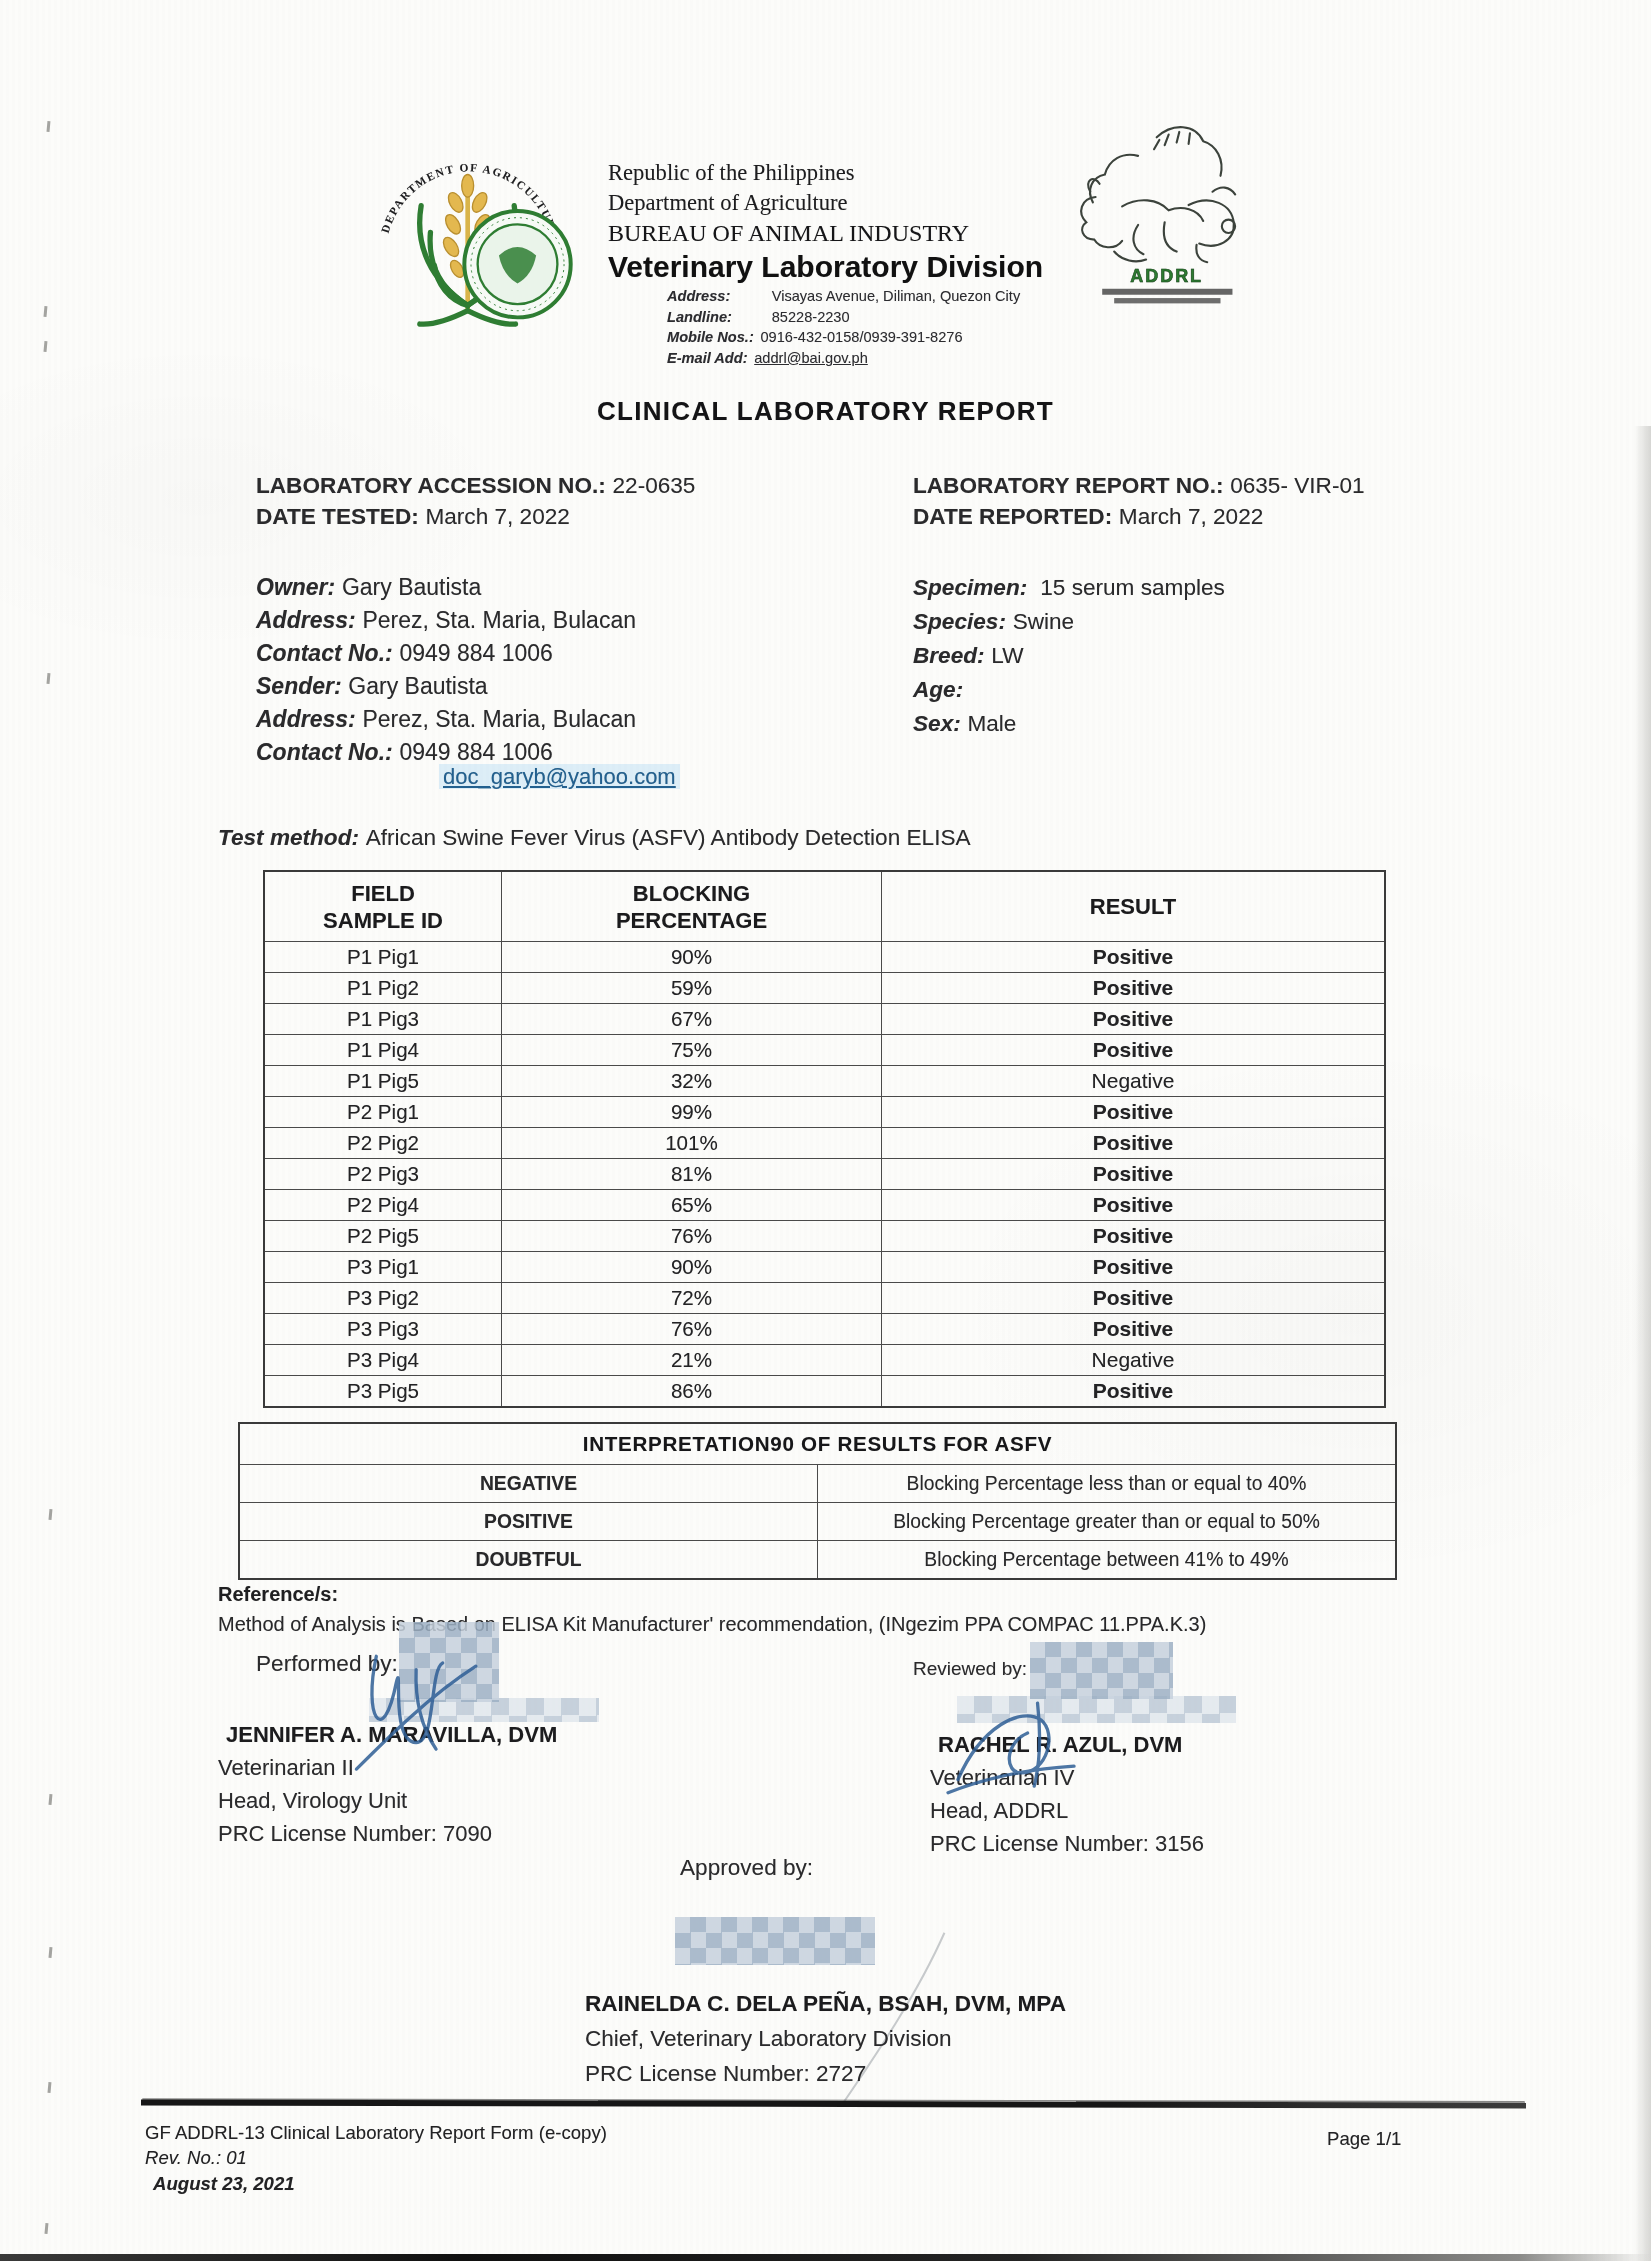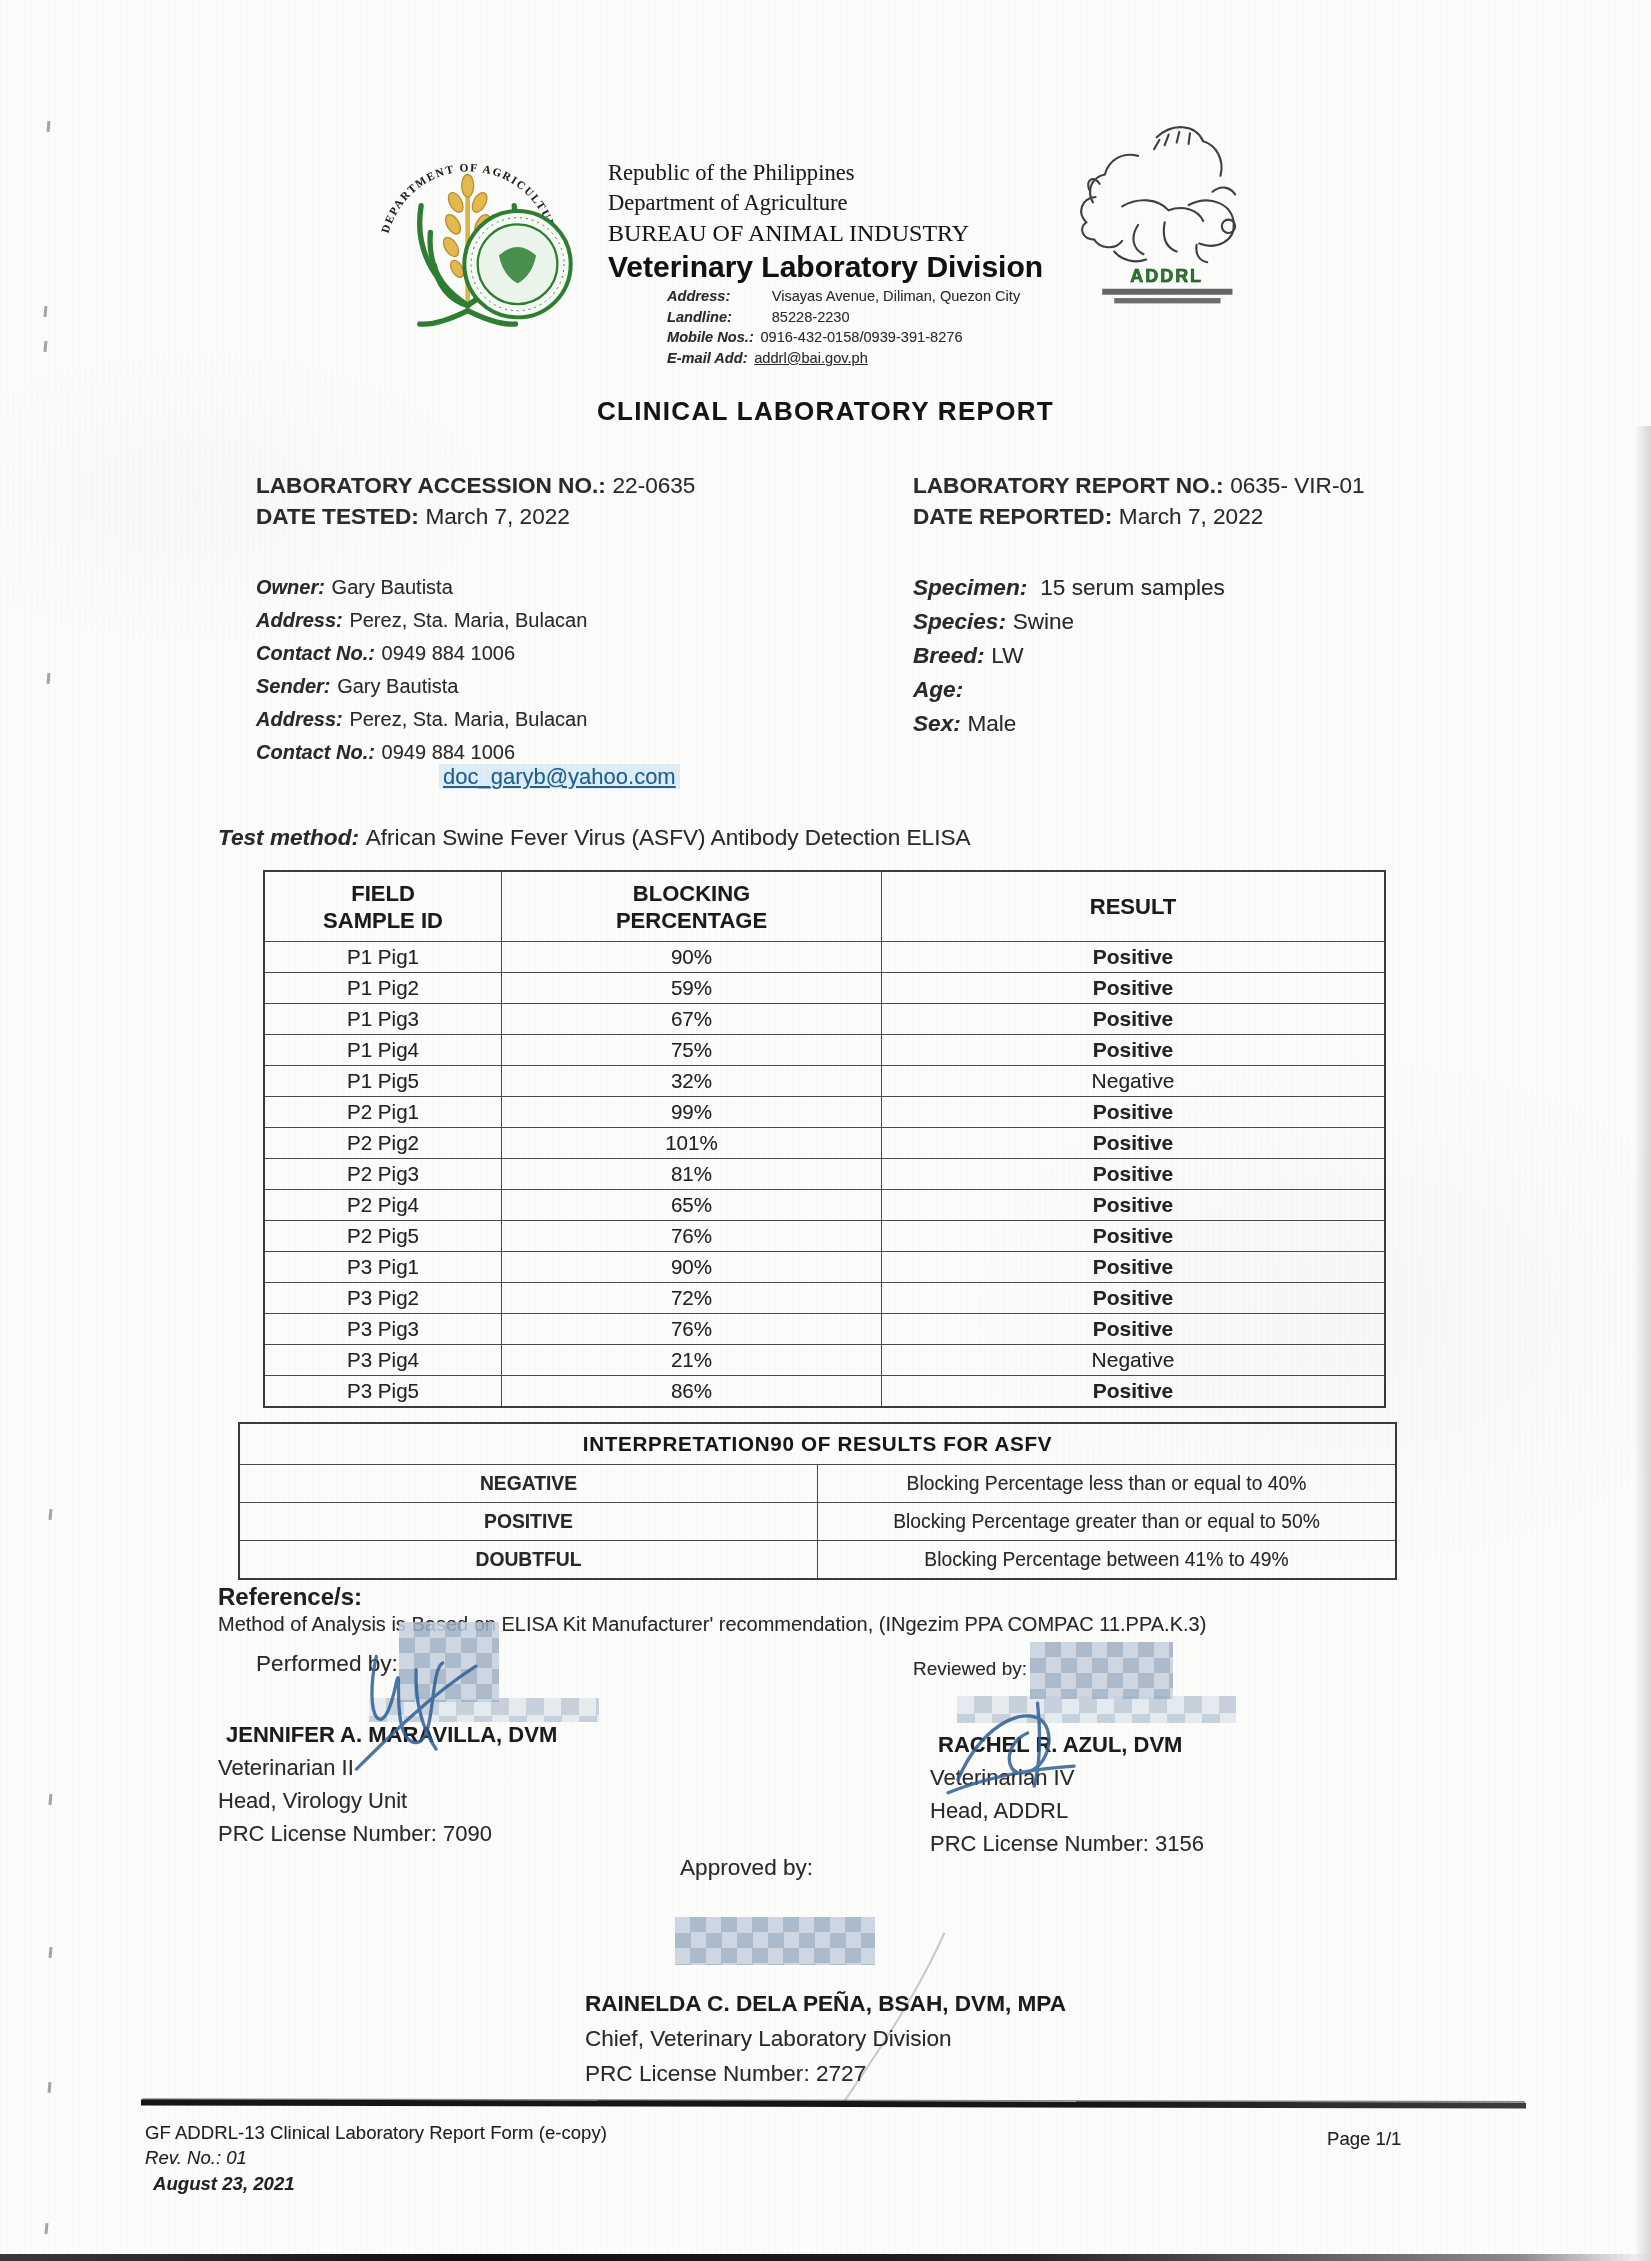--- a/index.html
+++ b/index.html
@@ -29,21 +29,21 @@
   .contact{left:667px;top:286px;font-size:14.6px;line-height:20.6px;color:#2c2c30;white-space:nowrap;}
   .contact .clbl{font-weight:bold;font-style:italic;margin-right:6.7px;}
   .contact .wlbl{display:inline-block;width:98px;}
   .contact .mail{text-decoration:underline;}
 
   .doc-title{left:50%;transform:translateX(-50%);top:396px;font-size:26px;font-weight:bold;
              letter-spacing:1.3px;color:#141416;white-space:nowrap;}
 
   .meta-left{left:256px;top:470px;font-size:22.6px;line-height:31px;white-space:nowrap;}
   .meta-right{left:913px;top:470px;font-size:22.6px;line-height:31px;white-space:nowrap;}
-  .owner{left:256px;top:571px;font-size:20px;line-height:33px;white-space:nowrap;}
+  .owner{left:256px;top:571px;font-size:23px;line-height:33px;white-space:nowrap;}
   .specimen{left:913px;top:571px;font-size:22.6px;line-height:34px;white-space:nowrap;}
   .owner-email{left:439px;top:764px;font-size:22px;}
   .owner-email a{color:#22608f;background:rgba(140,200,240,.28);text-decoration:underline;padding:0 4px;}
 
   .testline{left:218px;top:825px;font-size:22.6px;white-space:nowrap;}
 
   table{border-collapse:collapse;}
   .results{left:263px;top:870px;width:1118px;}
   .results table{width:1118px;table-layout:fixed;}
   .results th,.results td{border:1.3px solid #4a4a4a;}
@@ -53,21 +53,21 @@
   .results td.res{font-size:21px;}
   .c1{width:236px;} .c2{width:379px;} .c3{width:502px;}
 
   .interp{left:238px;top:1422px;width:1159px;}
   .interp table{width:1159px;table-layout:fixed;border:2px solid #3a3a3a;}
   .interp th,.interp td{border:1.3px solid #4a4a4a;padding:0;}
   .interp th.title{font-size:20.6px;font-weight:bold;height:40px;color:#171719;letter-spacing:0.7px;}
   .interp td{font-size:19.3px;height:37px;text-align:center;color:#28282a;}
   .ic1{width:472px;} .ic2{width:687px;}
 
-  .refs-label{left:218px;top:1583px;font-size:24px;font-weight:bold;color:#1f1f21;}
+  .refs-label{left:218px;top:1583px;font-size:20px;font-weight:bold;color:#1f1f21;}
   .refs-text{left:218px;top:1613px;font-size:20px;color:#28282a;white-space:nowrap;}
 
   .performed-by{left:256px;top:1651px;font-size:22.6px;}
   .reviewed-by{left:913px;top:1658px;font-size:19px;}
   .approved-by{left:680px;top:1855px;font-size:22.6px;}
 
   .sig-block{font-size:22px;line-height:33px;white-space:nowrap;}
   .sig-block .nm{font-weight:bold;color:#1c1c1e;margin-left:8px;}
   .sig-left{left:218px;top:1718px;}
   .sig-right{left:930px;top:1728px;}

